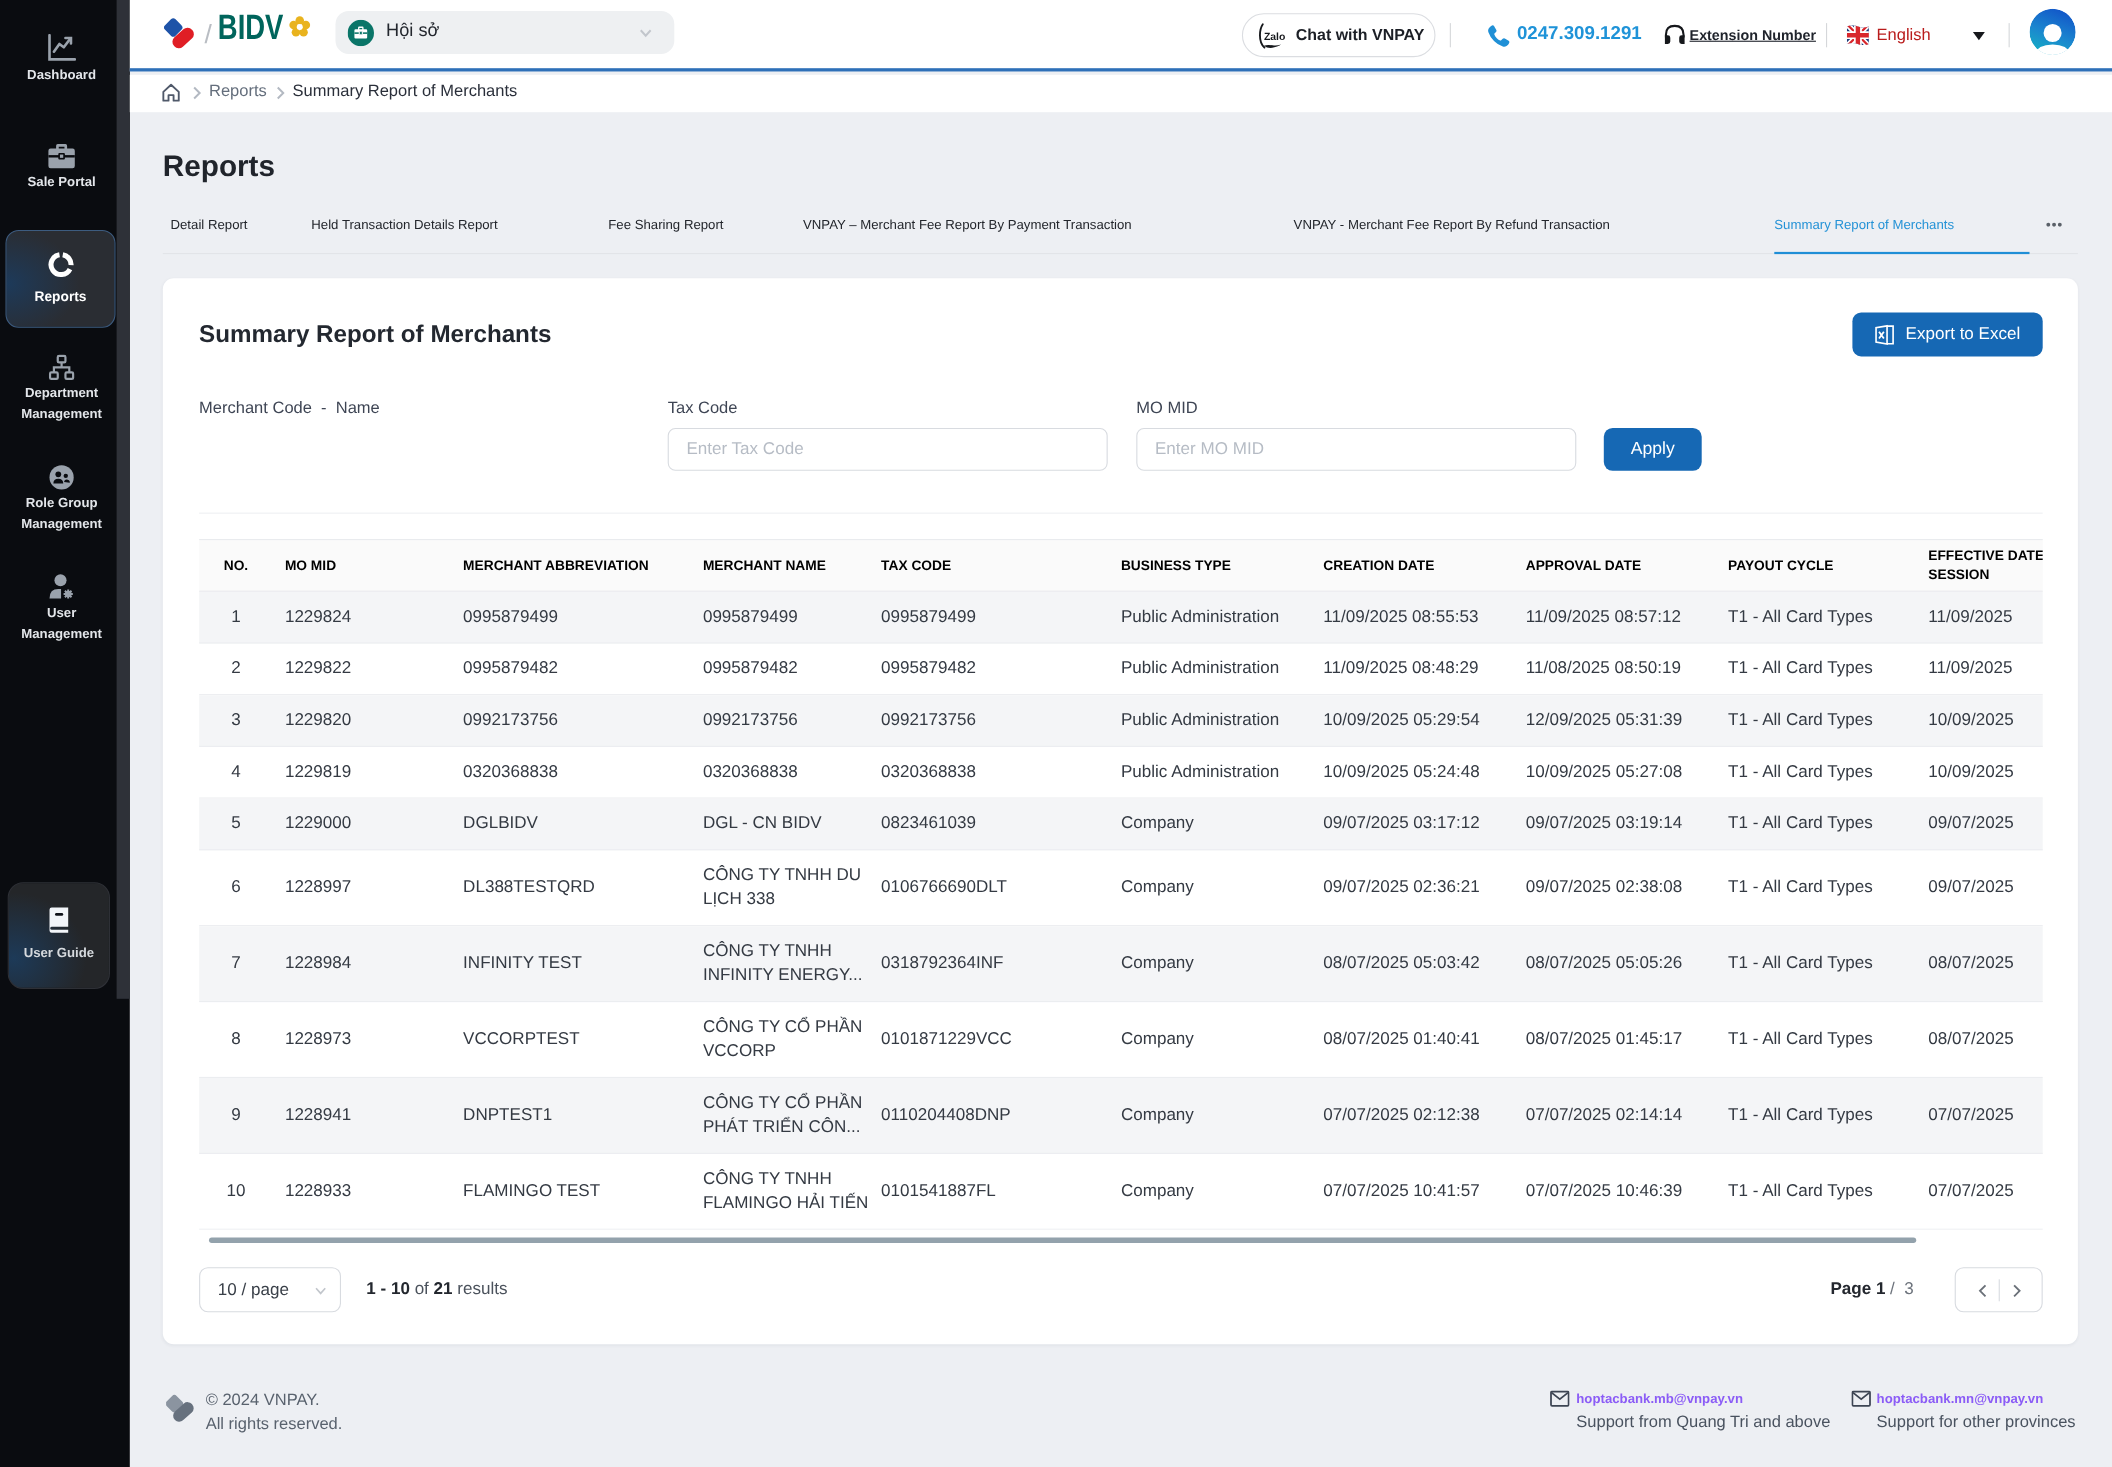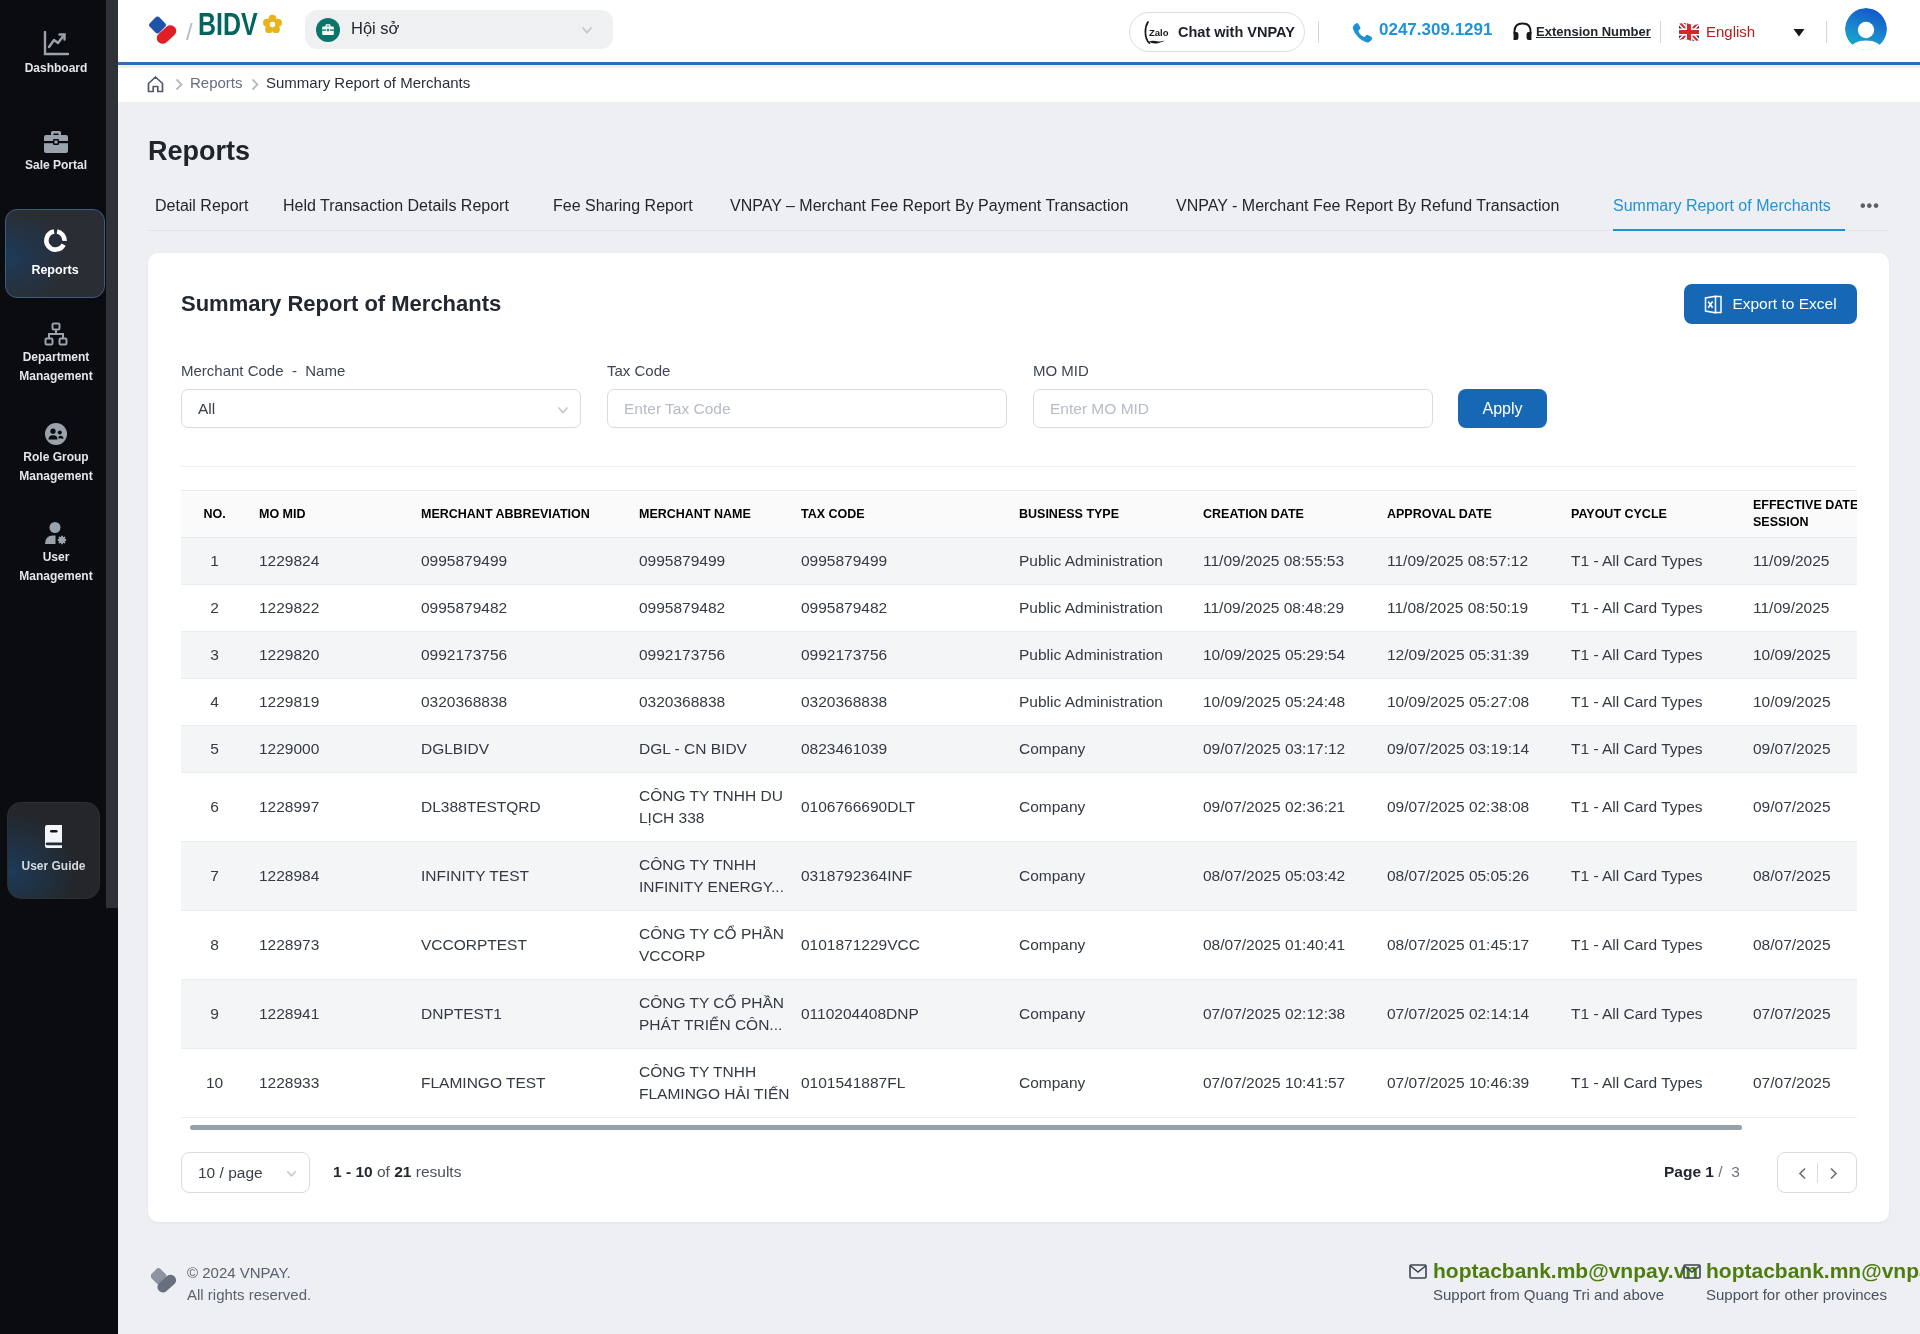--- a/index.html
+++ b/index.html
@@ -18,21 +18,21 @@
   border:1px solid #2e3036;
   background:radial-gradient(110px 100px at 5% 72%, #1d3a58 0%, #242629 60%);
   text-align:center; color:#d6dade; font-size:12px; font-weight:bold; }
 
 
 #topbar { position:absolute; left:118px; top:0; width:1802px; height:65px; background:#fff; border-bottom:3px solid #2e70b8; }
 #crumbs { position:absolute; left:118px; top:68px; width:1802px; height:34px; background:#fff; color:#6a7280; font-size:15px; }
 
 
 #ptitle { position:absolute; left:148px; top:136px; font-size:27px; font-weight:bold; color:#20242b; }
-#tabs { position:absolute; left:148px; top:183px; width:1741px; height:48px; border-bottom:1px solid #e2e4e8; font-size:16px; color:#23262c; }
+#tabs { position:absolute; left:148px; top:183px; width:1741px; height:48px; border-bottom:1px solid #e2e4e8; font-size:12px; color:#23262c; }
 .tab { position:absolute; top:14px; white-space:nowrap; }
 #tab-underline { position:absolute; left:1465px; bottom:-1px; width:232px; height:2px; background:#1f8ed6; }
 
 #card { position:absolute; left:148px; top:253px; width:1741px; height:969px; background:#fff; border-radius:10px; box-shadow:0 1px 3px rgba(20,30,50,.05); }
 #card h2 { position:absolute; left:33px; top:38px; font-size:22px; color:#232830; }
 .btn-blue { position:absolute; background:#1668b4; color:#fff; border-radius:8px; display:flex; align-items:center; justify-content:center; font-size:16px; }
 .flabel { position:absolute; top:109px; font-size:15px; color:#3e4554; }
 .finput { position:absolute; top:136px; width:400px; height:39px; border:1px solid #d8dbe0; border-radius:7px; background:#fff; font-size:15.5px; display:flex; align-items:center; padding:0 16px; }
 .ph { color:#b6bcc5; }
 
@@ -49,21 +49,21 @@
 #hscroll { position:absolute; left:190px; top:1125px; width:1552px; height:5px; border-radius:3px; background:#93a2ac; }
 
 
 .pagbox { position:absolute; top:1152px; height:41px; border:1px solid #d8dbe0; border-radius:8px; background:#fff; display:flex; align-items:center; }
 #presults { position:absolute; left:333px; top:1163px; font-size:15.5px; color:#4b525c; }
 #ppage { position:absolute; left:1664px; top:1163px; font-size:15.5px; color:#6d737c; }
 
 
 #footer { position:absolute; left:118px; top:1222px; width:1802px; height:112px; }
 .fmail { position:absolute; font-size:15px; color:#49525f; line-height:22px; }
-.fmail b { color:#4d7c0f; font-size:21px; }
+.fmail b { color:#8b5cf6; font-size:12px; }
 </style>
 </head>
 <body>
 
 <div id="sidebar">
   <div id="sb-thumb"></div>
 
   <div class="nav" style="top:31px">
     <svg width="28" height="26" viewBox="0 0 28 26" fill="none" stroke="#9aa2ac" stroke-width="2.4">
       <path d="M3 1 L3 23 L26 23" stroke-linecap="round"></path>
@@ -263,26 +263,20 @@
       <path d="M11.5 1.2 L1.5 3 L1.5 16 L11.5 17.8 Z" fill="none" stroke-width="1.5"></path>
       <path d="M4.2 6.5 L8.6 12.8 M8.6 6.5 L4.2 12.8" stroke-width="1.6"></path>
     </svg>
     Export to Excel
   </div>
 
   <div class="flabel" style="left:33px;">Merchant Code&nbsp; -&nbsp; Name</div>
   <div class="flabel" style="left:459px;">Tax Code</div>
   <div class="flabel" style="left:885px;">MO MID</div>
 
-  <div class="finput" style="left:33px;">
-      <span style="color:#383f49;">All</span>
-    <svg class="abs" style="left:374px; top:13px;" width="14" height="14" viewBox="0 0 14 14" fill="none" stroke="#c2c6cc" stroke-width="1.6">
-        <path d="M2.5 4.5 L7 9.5 L11.5 4.5"></path>
-      </svg>
-  </div>
   <div class="finput" style="left:459px;">
       <span class="ph">Enter Tax Code</span>
     </div>
   <div class="finput" style="left:885px;">
       <span class="ph">Enter MO MID</span>
     </div>
   <div class="btn-blue" style="left:1310px; top:136px; width:89px; height:39px;">Apply</div>
 
   <div class="abs" style="left:33px; top:213px; width:1676px; height:1px; background:#eef0f2;"></div>
 </div>

